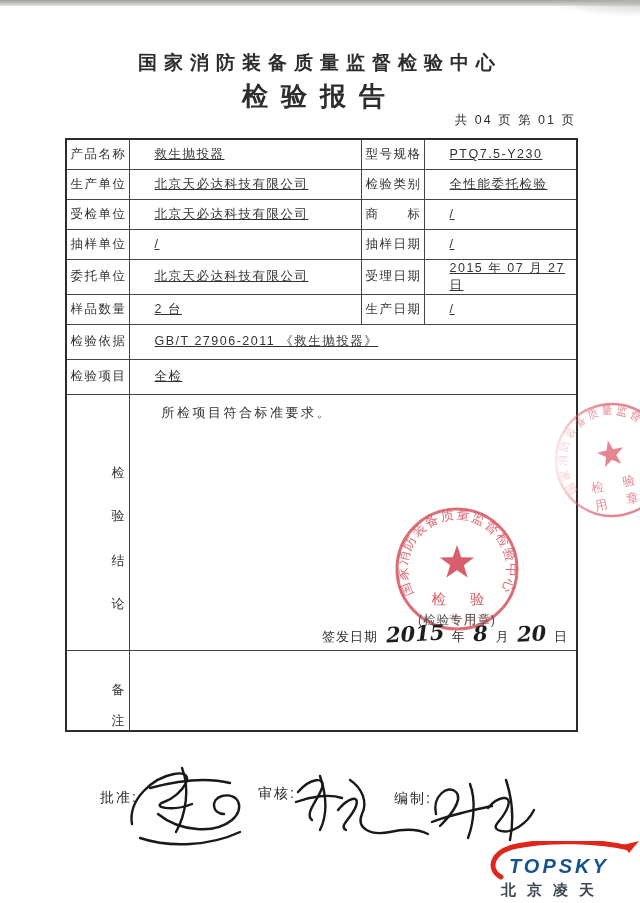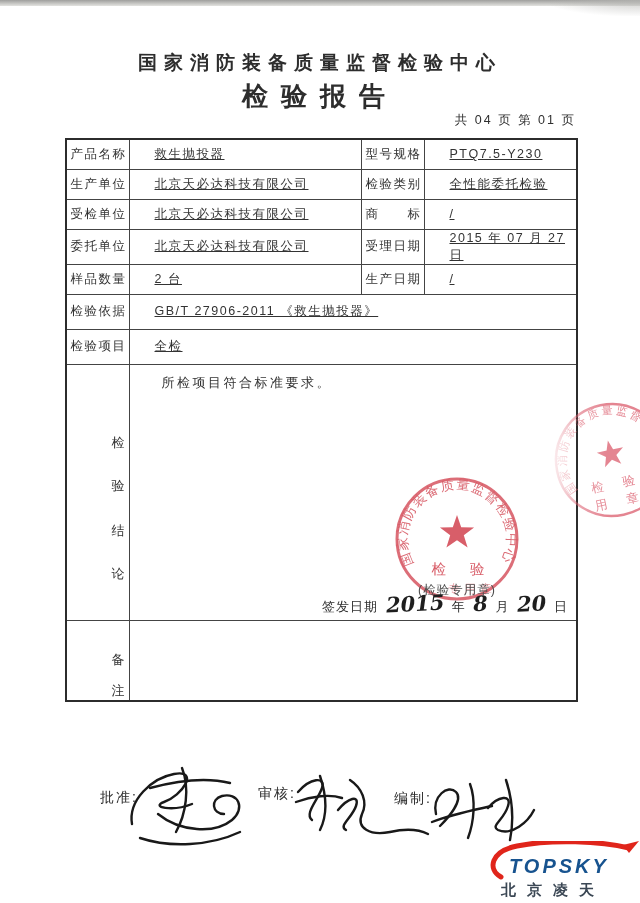--- a/index.html
+++ b/index.html
@@ -110,20 +110,26 @@
       <td class="lbl">检验类别</td>
       <td class="val">全性能委托检验</td>
     </tr>
     <tr class="pair">
       <td class="lbl">受检单位</td>
       <td class="val">北京天必达科技有限公司</td>
       <td class="lbl">商　　标</td>
       <td class="val">/</td>
     </tr>
     <tr class="pair">
+      <td class="lbl">抽样单位</td>
+      <td class="val">/</td>
+      <td class="lbl">抽样日期</td>
+      <td class="val">/</td>
+    </tr>
+    <tr class="pair">
       <td class="lbl">委托单位</td>
       <td class="val">北京天必达科技有限公司</td>
       <td class="lbl">受理日期</td>
       <td class="val">2015 年 07 月 27 日</td>
     </tr>
     <tr class="pair">
       <td class="lbl">样品数量</td>
       <td class="val">2 台</td>
       <td class="lbl">生产日期</td>
       <td class="val">/</td>

